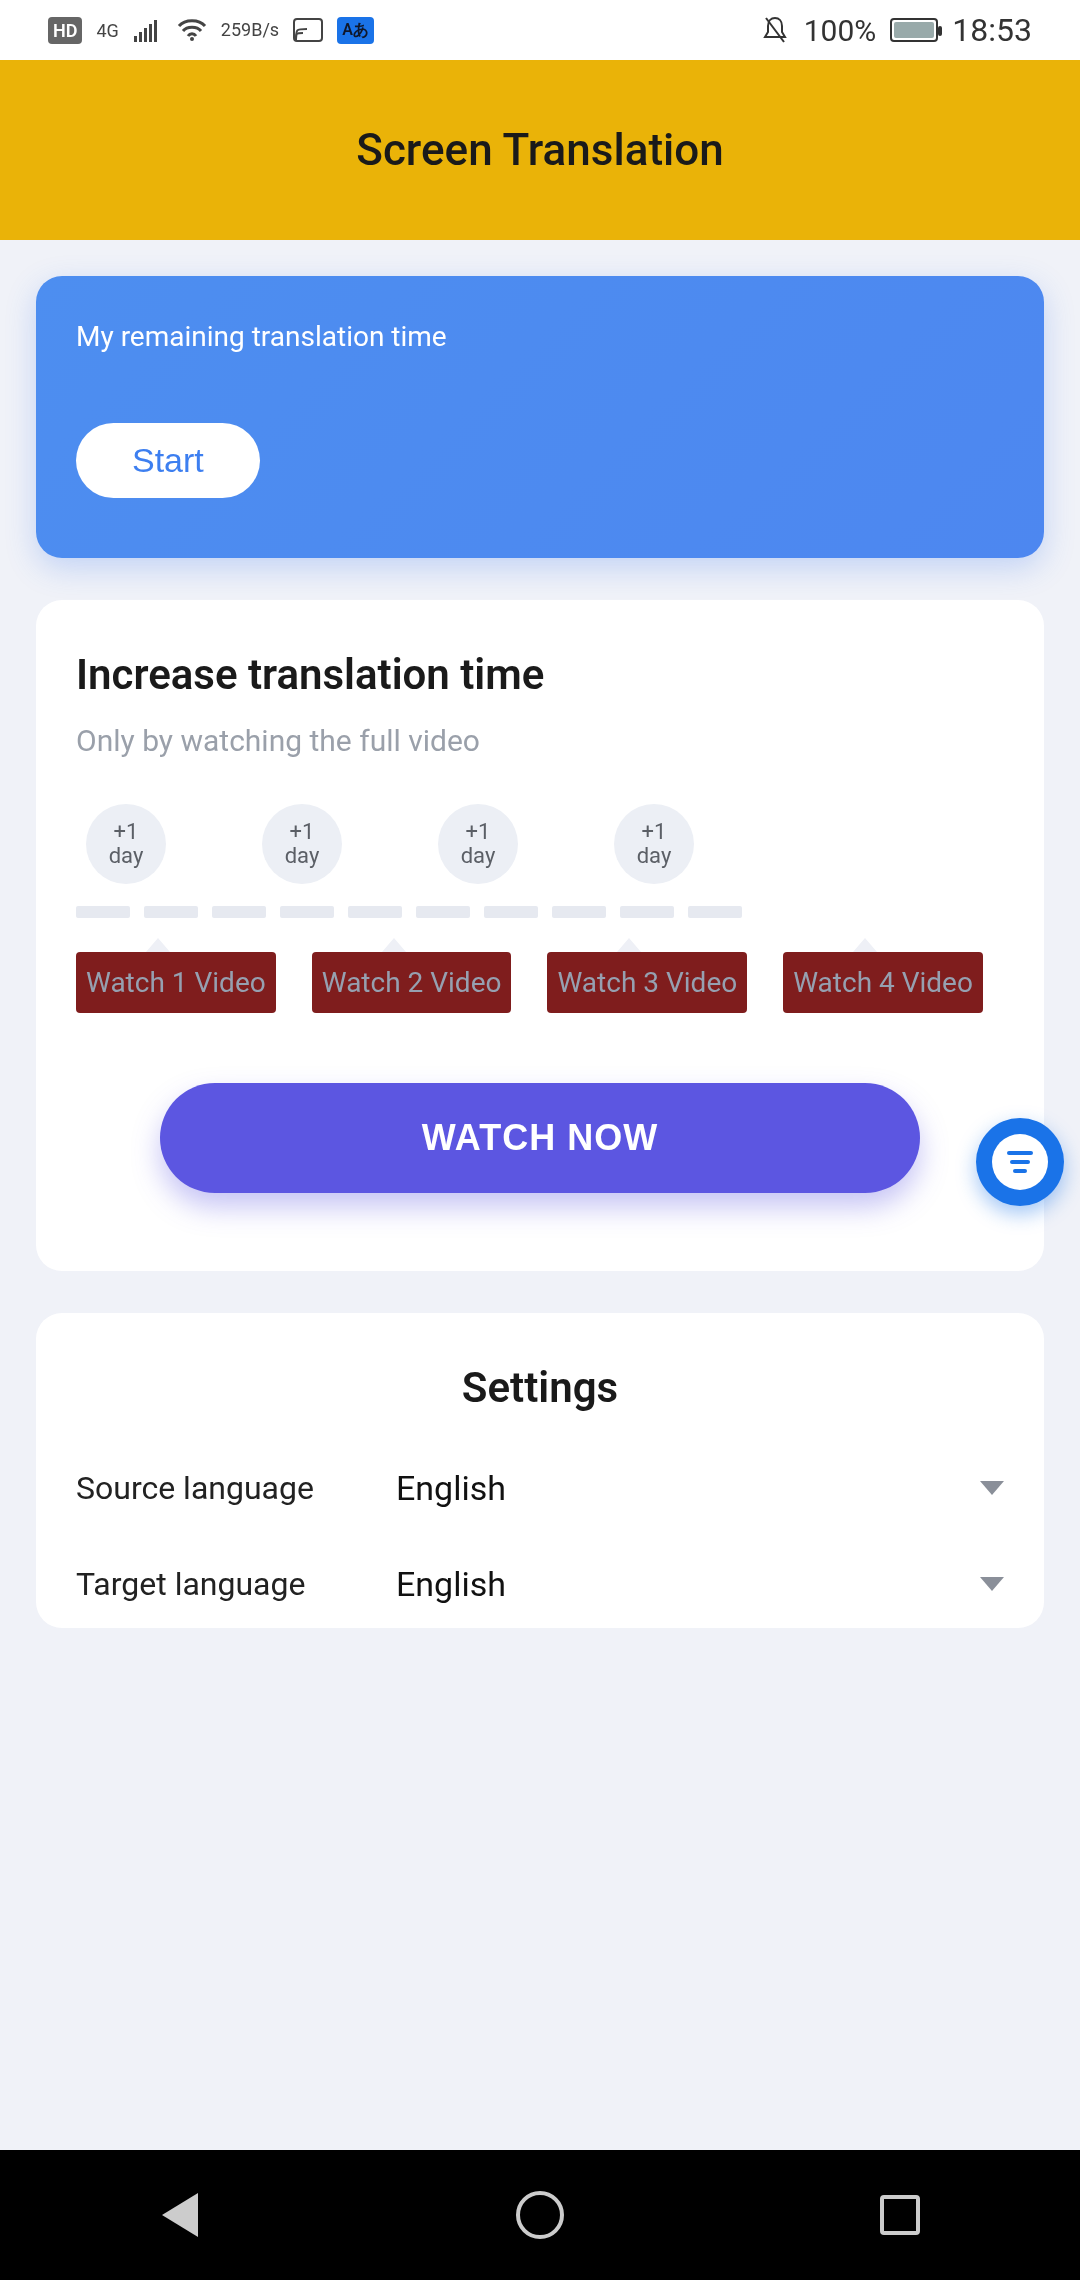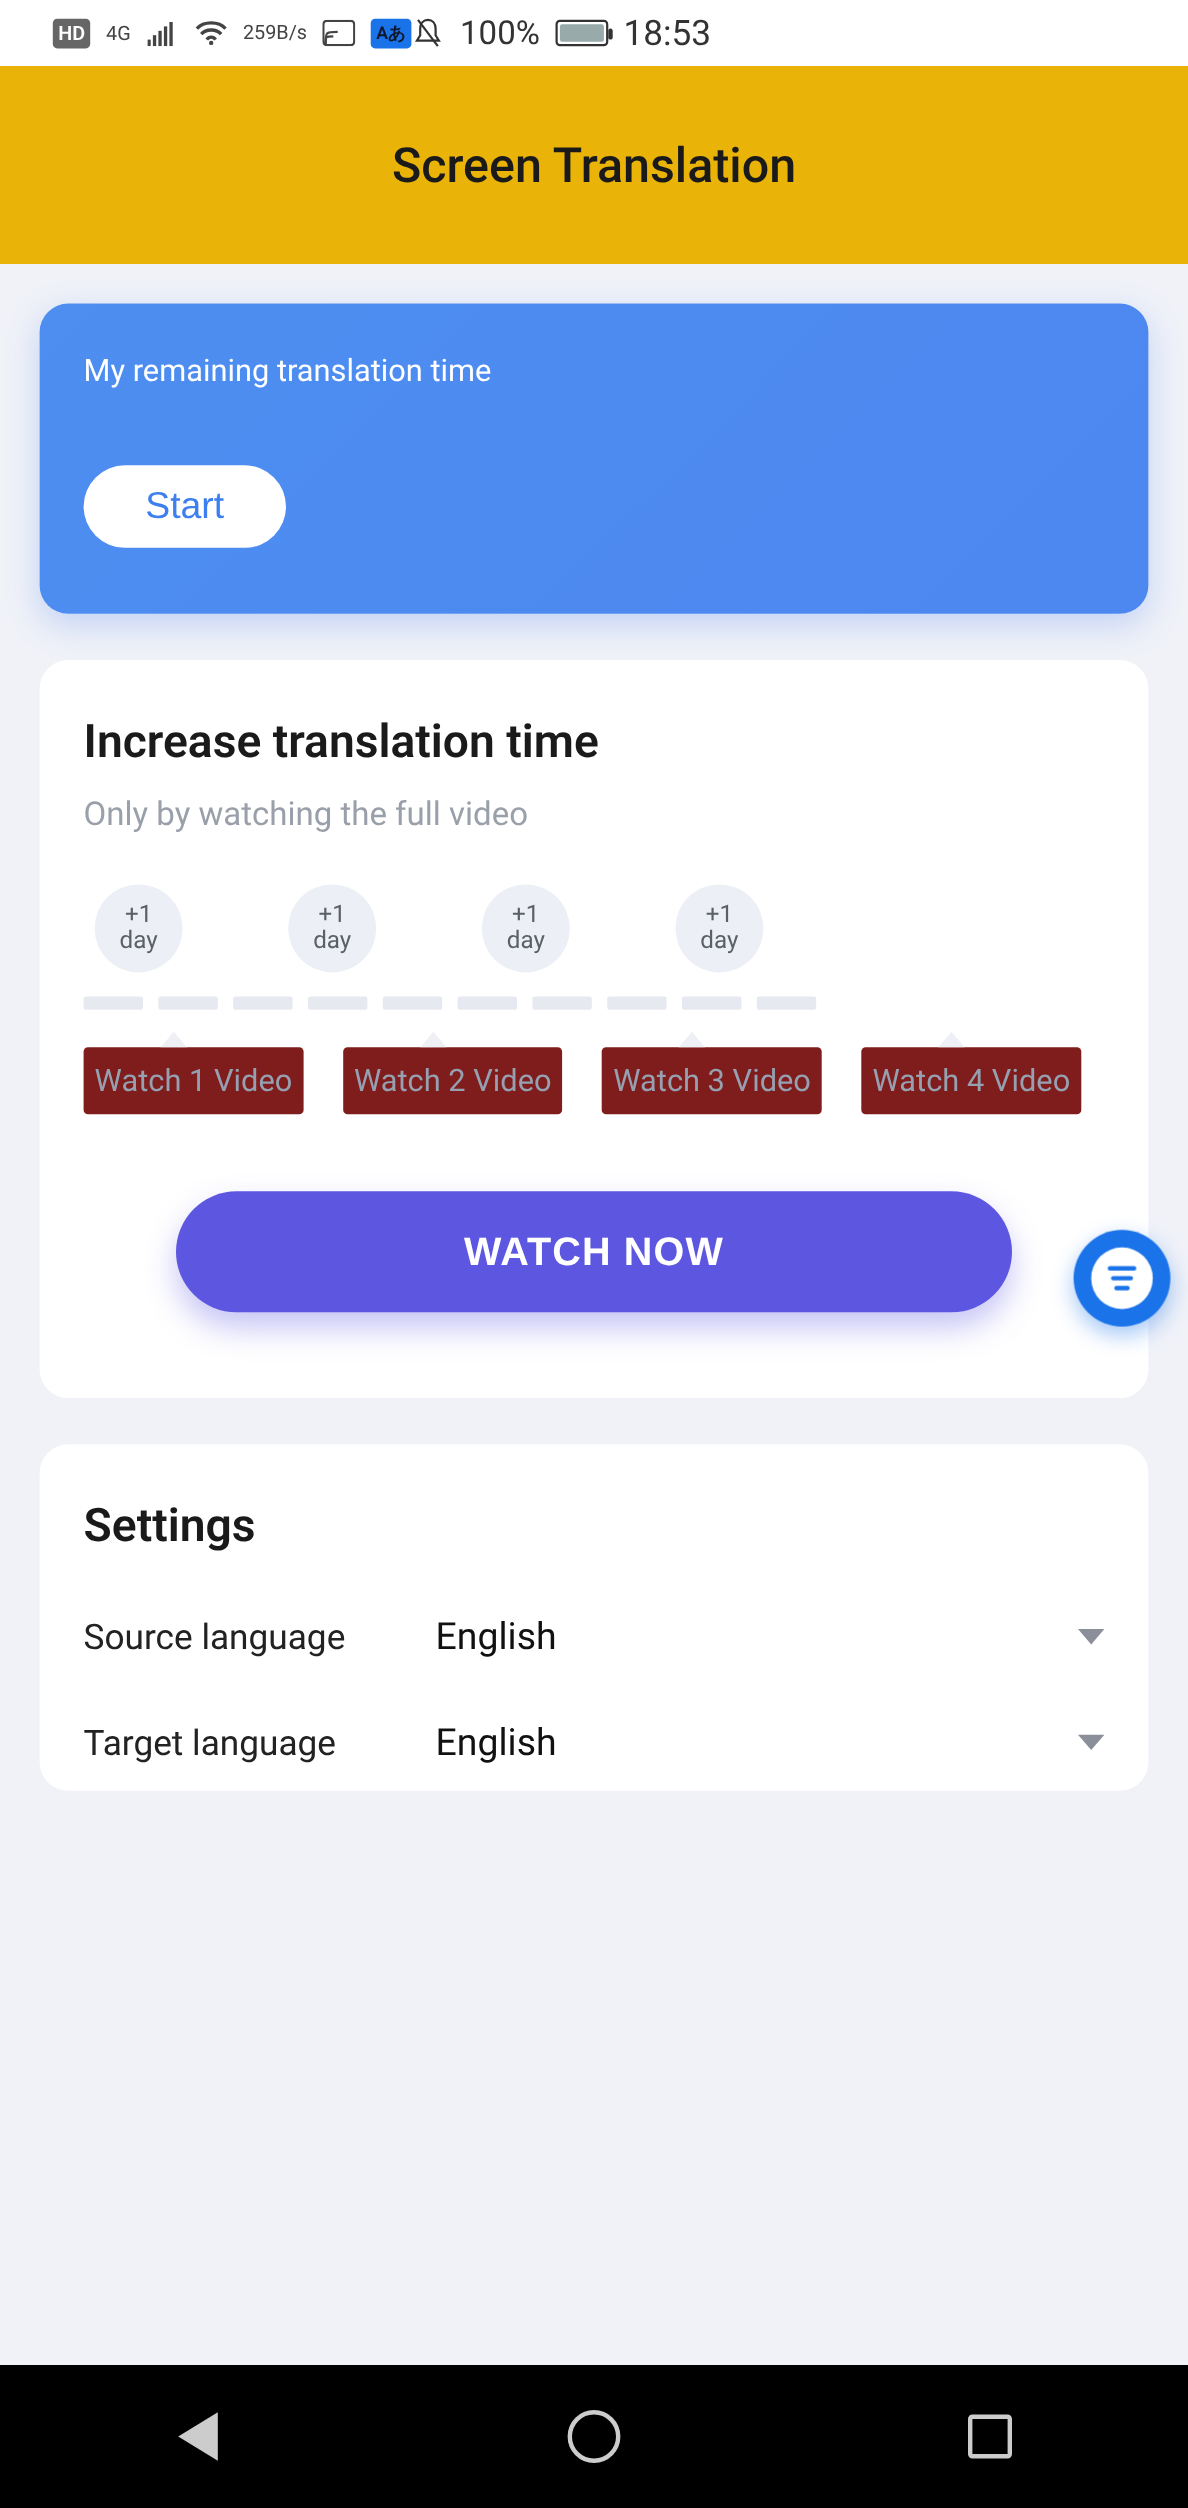--- a/index.html
+++ b/index.html
@@ -1,19 +1,19 @@
 <!DOCTYPE html>
 <html><head>
 <meta charset="utf-8">
 <style>
   * { box-sizing: border-box; margin: 0; padding: 0; }
   html, body { width: 1080px; height: 2280px; font-family: -apple-system, Roboto, "Helvetica Neue", Arial, sans-serif; background: #f0f2f8; overflow: hidden; }
   .status-bar {
     height: 60px; background: #fff; display: flex; align-items: center;
-    padding: 0 48px; font-size: 26px; color: #333;
+    justify-content: space-between; padding: 0 48px; font-size: 26px; color: #333;
   }
   .status-left, .status-right { display: flex; align-items: center; gap: 14px; }
   .status-box { background:#666; color:#fff; font-size:18px; padding:3px 5px; border-radius:4px; font-weight:600; }
   .status-icon { width:30px; height:30px; display:inline-flex; align-items:center; justify-content:center; }
   .speed-col { display:flex; flex-direction:row; font-size:18px; line-height:1; color:#444; }
   .trans-badge { background:#1a73e8; color:#0f172a; font-size:16px; padding:3px 5px; border-radius:4px; font-weight:600;}
   .batt { width:48px; height:24px; border:2px solid #333; border-radius:4px; position:relative; display:inline-block;}
   .batt::after { content:""; position:absolute; right:-6px; top:6px; width:4px; height:10px; background:#333; border-radius:2px;}
   .batt .fill { position:absolute; left:2px; top:2px; bottom:2px; right:2px; background:#9aa; border-radius:2px;}
   .header {
@@ -57,21 +57,21 @@
     border-left:12px solid transparent; border-right:12px solid transparent;
     border-bottom:14px solid #eef0f6;
   }
   .watch-now {
     display:block; width:82%; margin:70px auto 28px auto;
     background:#5c56e1; color:#fff; font-size:36px; font-weight:700;
     letter-spacing:1px; border:none; border-radius:999px; padding:34px 0;
     box-shadow: 0 14px 28px rgba(92,86,225,.35); cursor:pointer;
   }
   .settings-card { padding-bottom: 24px; }
-  .settings-card h2 { font-size:42px; font-weight:600; }
+  .settings-card h2 { font-size:42px; font-weight:600;text-align:center; }
   .setting-row { display:flex; align-items:center; margin-top:56px; }
   .setting-row .label { flex:0 0 320px; font-size:32px; color:#222; }
   .setting-row .value { flex:1; font-size:34px; color:#111; }
   .chevron { width:0; height:0; border-left:12px solid transparent; border-right:12px solid transparent; border-top:14px solid #8a8f99; }
   .fab {
     position:fixed; right:16px; top:1118px; width:88px; height:88px;
     background:#1a73e8; border-radius:50%; display:flex; align-items:center; justify-content:center;
     box-shadow:0 8px 20px rgba(26,115,232,.4); cursor:pointer;
   }
   .fab .inner { width:56px; height:56px; border-radius:50%; background:#fff; display:flex; flex-direction:column; align-items:center; justify-content:center; gap:5px; }

